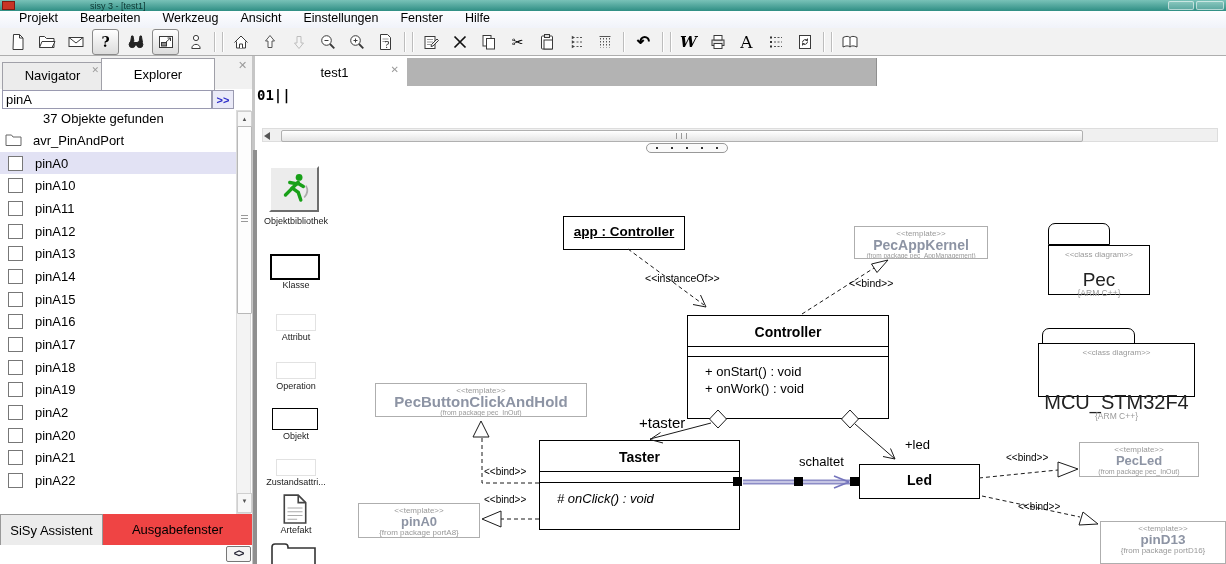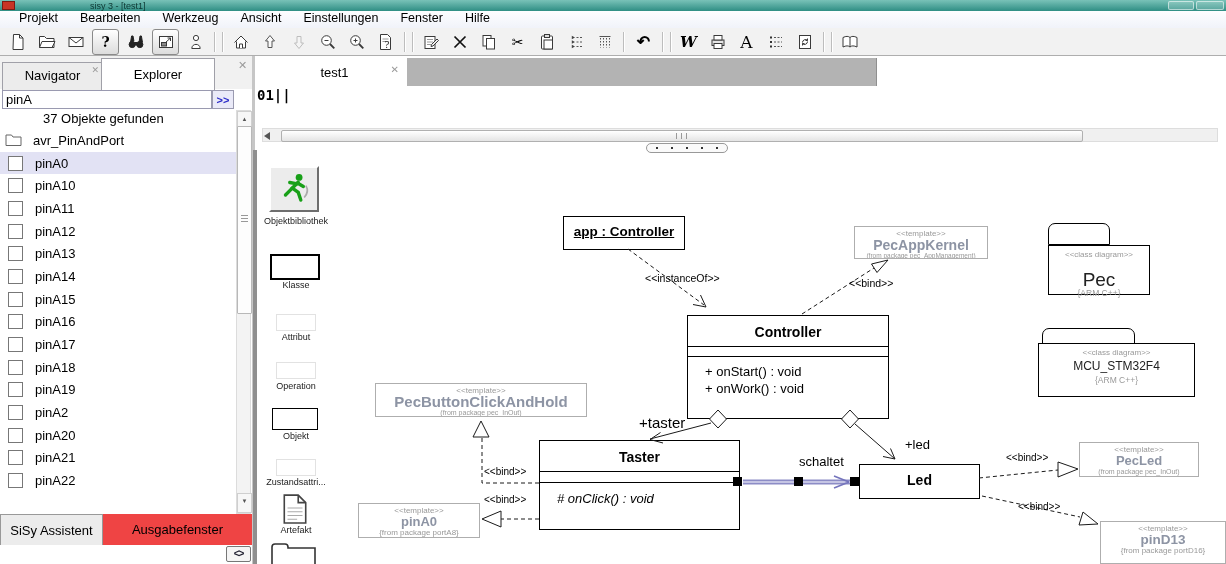--- a/index.html
+++ b/index.html
@@ -553,21 +553,21 @@
   <div class="pkg tab" style="left:1048px;top:223px;width:62px;height:22px;"></div>
   <div class="pkg" style="left:1048px;top:245px;width:102px;height:50px;">
     <div class="st">&lt;&lt;class diagram&gt;&gt;</div>
     <div class="nm" style="font-size:19px;line-height:16px;margin-top:13px;">Pec</div>
     <div class="tag">{ARM C++}</div>
   </div>
 
   <div class="pkg tab" style="left:1042px;top:328px;width:93px;height:16px;"></div>
   <div class="pkg" style="left:1038px;top:343px;width:157px;height:54px;">
     <div class="st">&lt;&lt;class diagram&gt;&gt;</div>
-    <div class="nm" style="font-size:12px;line-height:18px;">MCU_STM32F4</div>
+    <div class="nm" style="font-size:20px;line-height:18px;margin-top:36px;">MCU_STM32F4</div>
     <div class="tag">{ARM C++}</div>
   </div>
 
   <svg id="ovl" width="1226" height="564">
     <g stroke="#1a1a1a" stroke-width="1" fill="none">
       <line x1="628" y1="249" x2="704" y2="305" stroke-dasharray="4 3"></line>
       <path d="M706 307L693 304.5M706 307L700.5 295"></path>
       <line x1="802" y1="314" x2="874" y2="268" stroke-dasharray="4 3"></line>
       <polygon points="888,260 877,272.5 871.5,264" fill="#fff"></polygon>
       <polygon points="718,410 726.5,419 718,428 709.5,419" fill="#fff"></polygon>

